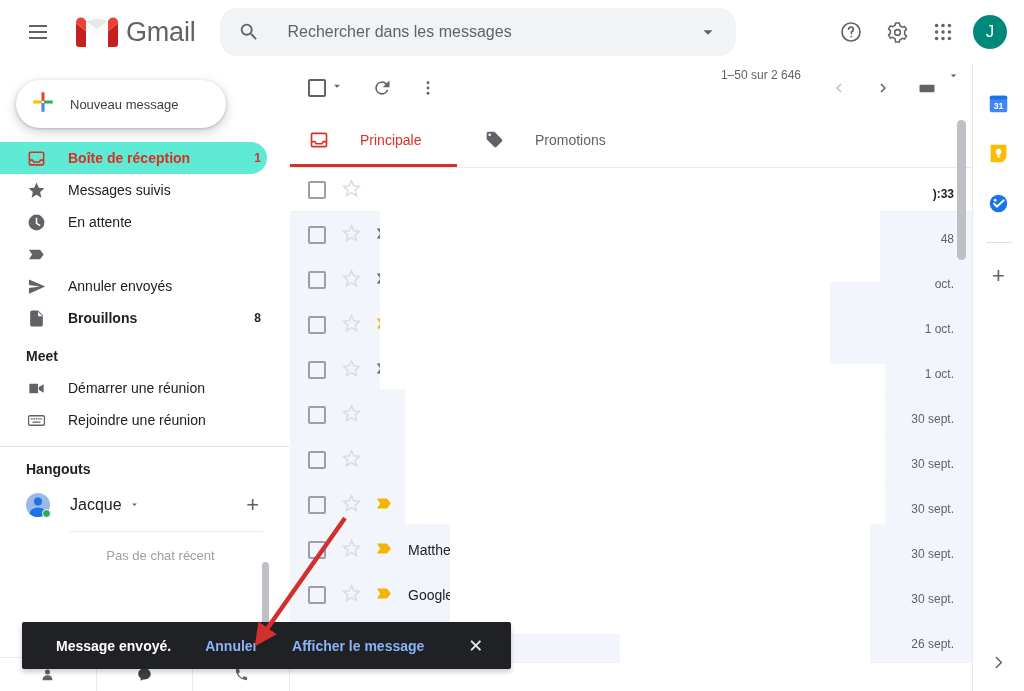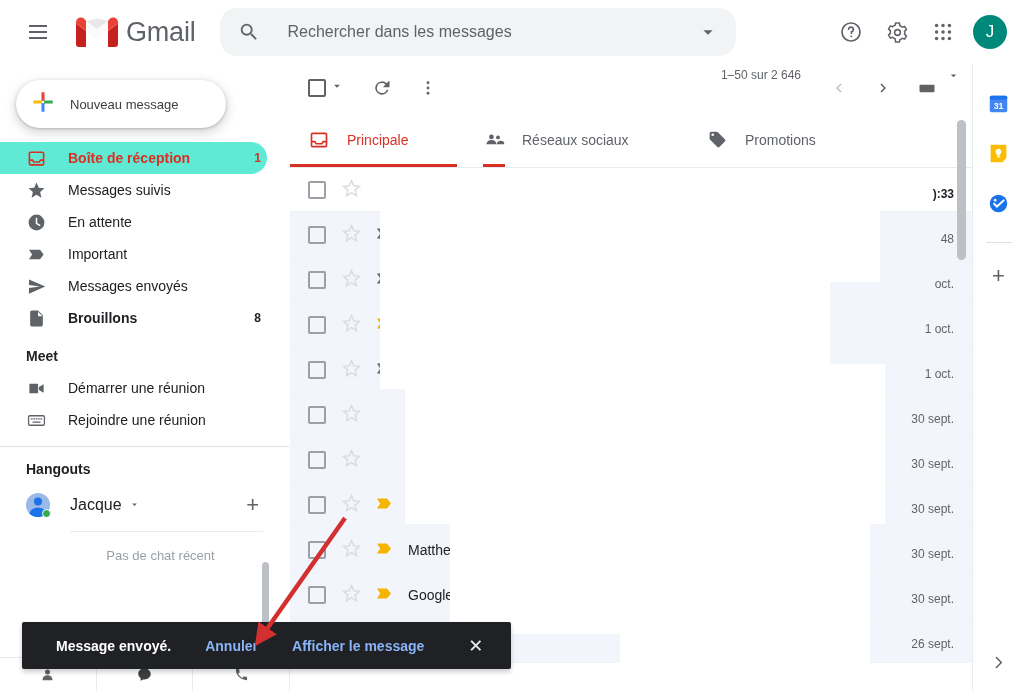--- a/index.html
+++ b/index.html
@@ -159,21 +159,21 @@
     border-bottom: 1px solid #e8eaed; position: relative;
   }
   .tab {
     display: flex; align-items: center; cursor: pointer;
     position: relative; font-size: 14px; color: #5f6368;
   }
   .tab .t-ico {
     width: 22px; height: 22px; display: flex;
     align-items: center; justify-content: center;
   }
-  .tab .t-label { margin-left: 17px; }
+  .tab .t-label { margin-left: 30px; }
   .tab.active { color: #d93025; }
   .tab.active::after {
     content: ""; position: absolute; left: 0; right: 26px;
     bottom: 0; height: 3px; background: #d93025;
   }
   .tab-primary { padding-left: 18px; width: 193px; }
   .tab-social { width: 223px; }
   .tab-promos { width: 200px; }
   .tab-social::after {
     content: ""; position: absolute; left: 0; width: 22px;
@@ -372,31 +372,30 @@
       <span class="nav-label">En attente</span>
       <span class="nav-count"></span>
     </div>
 
     <div class="navitem">
       <span class="nav-ico">
         <svg width="19" height="19" viewBox="0 0 24 24" fill="#5f6368">
           <path d="M2.5 6h14l4.5 6-4.5 6h-14l4-6z"></path>
         </svg>
       </span>
-      <span class="nav-label">Important</span>
       <span class="nav-count"></span>
     </div>
 
     <div class="navitem">
       <span class="nav-ico">
         <svg width="19" height="19" viewBox="0 0 24 24" fill="#5f6368">
           <path d="M2.5 21L23 12 2.5 3v7l14 2-14 2z"></path>
         </svg>
       </span>
-      <span class="nav-label">Messages envoyés</span>
+      <span class="nav-label">Annuler envoyés</span>
       <span class="nav-count"></span>
     </div>
 
     <div class="navitem bold">
       <span class="nav-ico">
         <svg width="19" height="19" viewBox="0 0 24 24" fill="#5f6368">
           <path d="M14 2H6a2 2 0 0 0-2 2v16a2 2 0 0 0 2 2h12a2 2 0 0 0 2-2V8l-6-6zm0 7V3.5L19.5 9H14z"></path>
         </svg>
       </span>
       <span class="nav-label">Brouillons</span>
@@ -524,31 +523,20 @@
 
   <div class="tabs">
     <div class="tab tab-primary active">
       <span class="t-ico">
         <svg width="20" height="20" viewBox="0 0 24 24" fill="none" stroke="#d93025" stroke-width="2">
           <rect x="3" y="4" width="18" height="16" rx="1.5"></rect>
           <path d="M3 14h4l1.5 2.5h7L17 14h4"></path>
         </svg>
       </span>
       <span class="t-label">Principale</span>
-    </div>
-    <div class="tab tab-social">
-      <span class="t-ico">
-        <svg width="21" height="21" viewBox="0 0 24 24" fill="#5f6368">
-          <circle cx="8.5" cy="9" r="2.7"></circle>
-            <circle cx="16" cy="9.6" r="2.2"></circle>
-          <path d="M2.6 17.5a6 6 0 0 1 11.8 0z"></path>
-            <path d="M14.4 17.5a4.8 4.8 0 0 1 7.3-3.4c.9.6 1.4 1.6 1.5 3.4z"></path>
-        </svg>
-      </span>
-      <span class="t-label">Réseaux sociaux</span>
     </div>
     <div class="tab tab-promos">
       <span class="t-ico">
         <svg width="21" height="21" viewBox="0 0 24 24" fill="#5f6368">
           <path d="M20.4 11.6l-8-8A2 2 0 0 0 11 3H5a2 2 0 0 0-2 2v6c0 .5.2 1 .6 1.4l8 8a2 2 0 0 0 2.8 0l6-6a2 2 0 0 0 0-2.8zM6.5 8A1.5 1.5 0 1 1 8 6.5 1.5 1.5 0 0 1 6.5 8z"></path>
         </svg>
       </span>
       <span class="t-label">Promotions</span>
     </div>
   </div>

